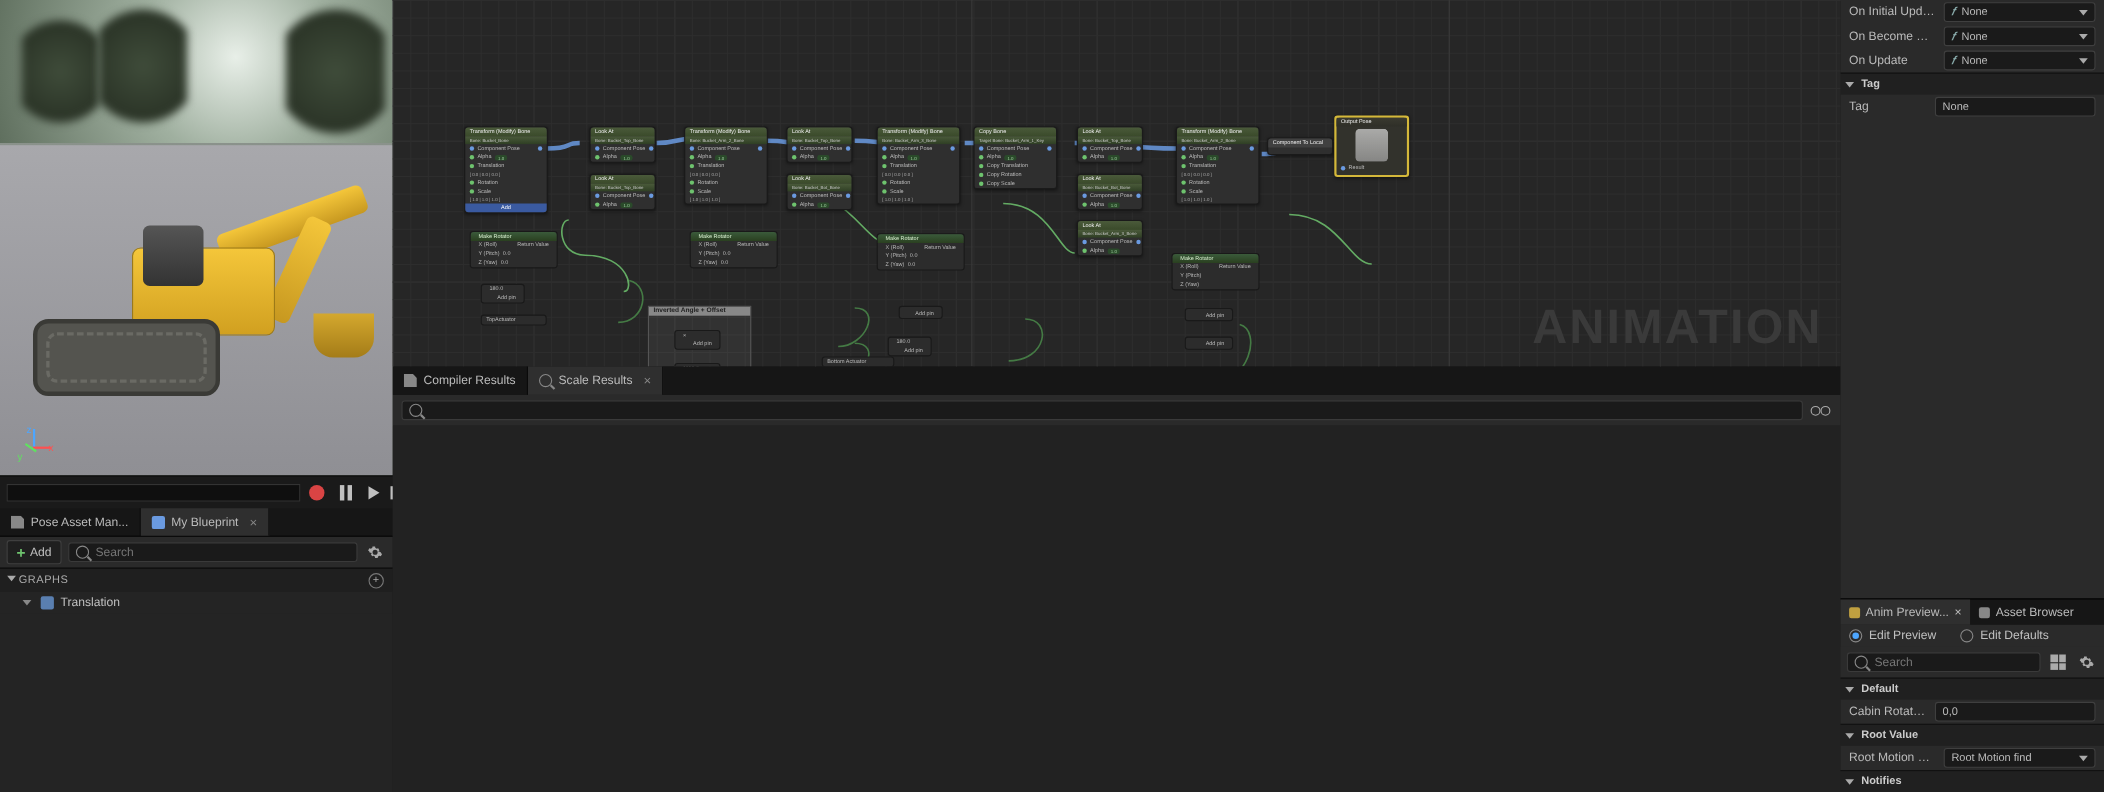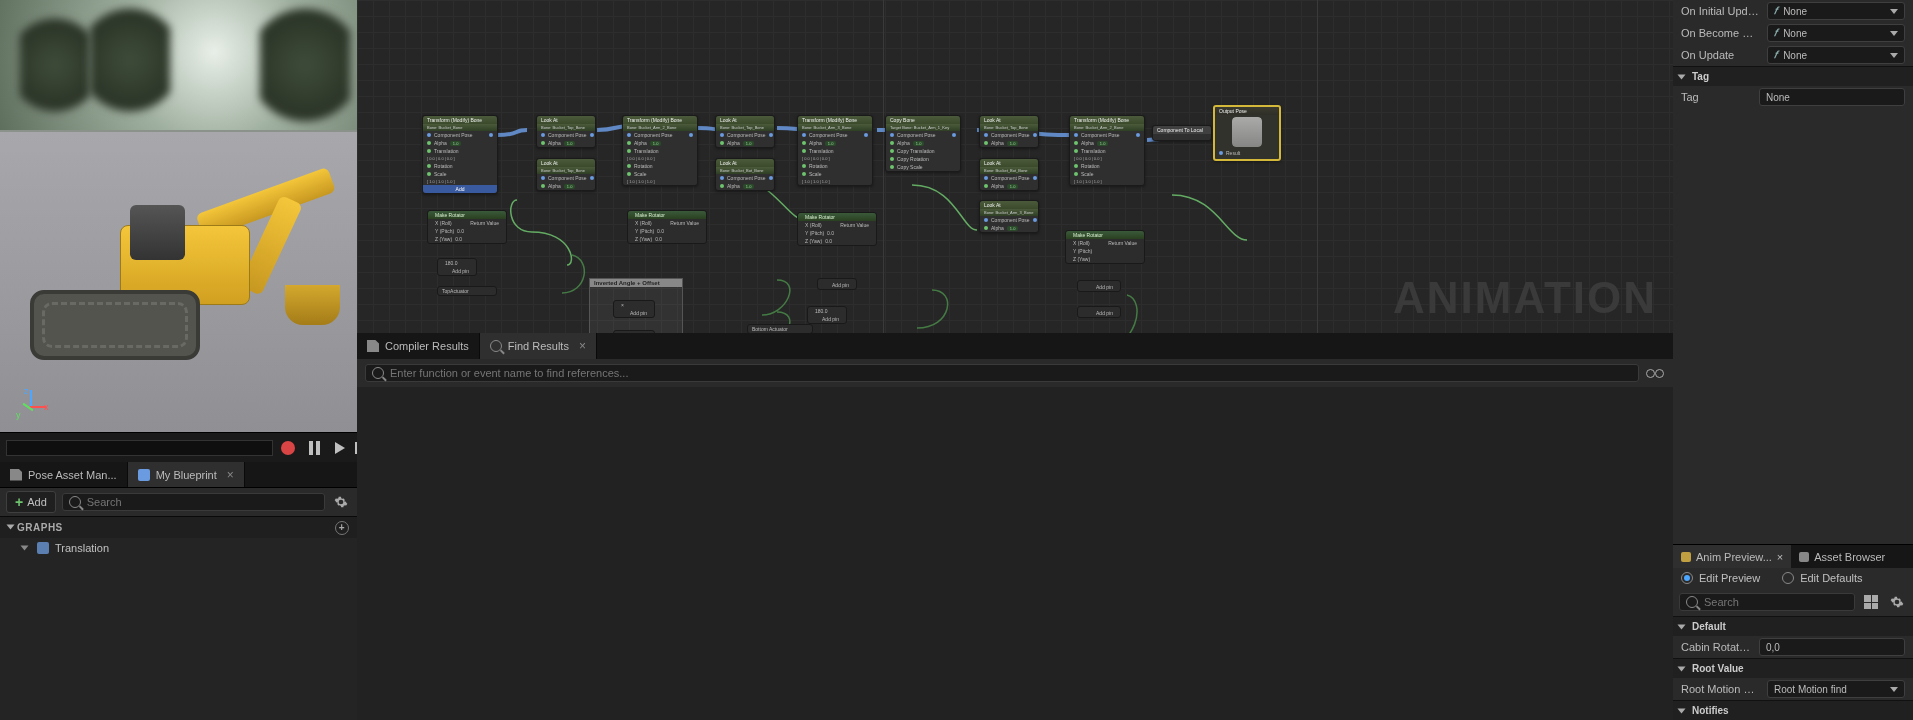--- a/index.html
+++ b/index.html
@@ -54,21 +54,21 @@
 .addrow{height:28px;background:#2a2a2a;display:flex;align-items:center;gap:6px;padding:0 6px}
 .addbtn{background:#1f1f1f;border:1px solid #3f3f3f;border-radius:3px;padding:2px 8px;display:flex;align-items:center;gap:4px;font-size:11px;color:#c0c0c0}
 .addbtn .plus{color:#6ec36e;font-weight:bold;font-size:14px}
 .srch{flex:1;display:flex;align-items:center;background:#1a1a1a;border:1px solid #3a3a3a;border-radius:3px;padding:2px 6px;gap:6px}
 .srch input{flex:1;background:none;border:none;color:#c0c0c0;font-size:11px;outline:none}
 .gearbtn{width:20px;height:20px;display:flex;align-items:center;justify-content:center;color:#aaa}
 .mag{width:12px;height:12px;border:1.5px solid #888;border-radius:50%;position:relative}
 .mag::after{content:"";position:absolute;width:5px;height:1.5px;background:#888;right:-4px;bottom:-1px;transform:rotate(45deg)}
 
 
-.catrow{height:22px;background:#1f1f1f;display:flex;align-items:center;justify-content:space-between;padding:0 8px;font-size:10px;font-weight:700;letter-spacing:0.5px;color:#aaa;border-top:1px solid #0a0a0a}
+.catrow{height:22px;background:#1f1f1f;display:flex;align-items:center;justify-content:space-between;padding:0 8px;font-size:10px;font-weight:400;letter-spacing:0.5px;color:#aaa;border-top:1px solid #0a0a0a}
 .catrow .pluscircle{width:14px;height:14px;border:1px solid #777;border-radius:50%;display:flex;align-items:center;justify-content:center;font-size:10px;color:#aaa}
 .tri{display:inline-block;width:0;height:0;border-left:5px solid #aaa;border-top:4px solid transparent;border-bottom:4px solid transparent;margin-right:4px}
 .tri.down{transform:rotate(90deg)}
 
 
 .treerow{padding:4px 10px 4px 22px;font-size:11px;color:#c0c0c0;display:flex;align-items:center;gap:6px}
 .treerow.sub{padding-left:40px}
 .treerow .icog{width:12px;height:12px;background:#5a7fb0;border-radius:2px}
 .treerow .icoe{width:10px;height:10px;border:1.5px solid #aaa;border-radius:3px;transform:rotate(45deg)}
 
@@ -700,28 +700,27 @@
 
     </div>
 
     <div class="bottomtabs">
       <div class="tab">
         <span class="ico ico-doc"></span>
         <span>Compiler Results</span>
       </div>
       <div class="tab active">
         <span class="mag"></span>
-        <span>Find Results</span>
+        <span>Scale Results</span>
         <span class="close">×</span>
       </div>
     </div>
     <div class="findrow">
       <div class="srch">
         <span class="mag"></span>
-        <input placeholder="Enter function or event name to find references..." style="">
       </div>
       <div class="gearbtn">
         <span class="binoc"></span>
       </div>
     </div>
     <div class="findresults"></div>
   </div>
 
   <div class="col-right">
     <div class="scrollspace">

